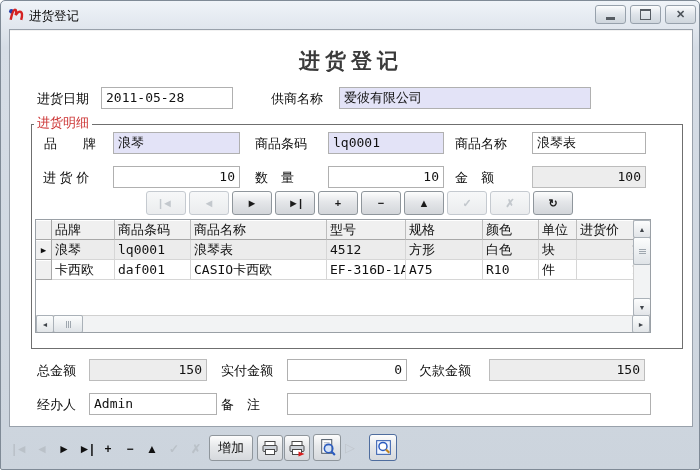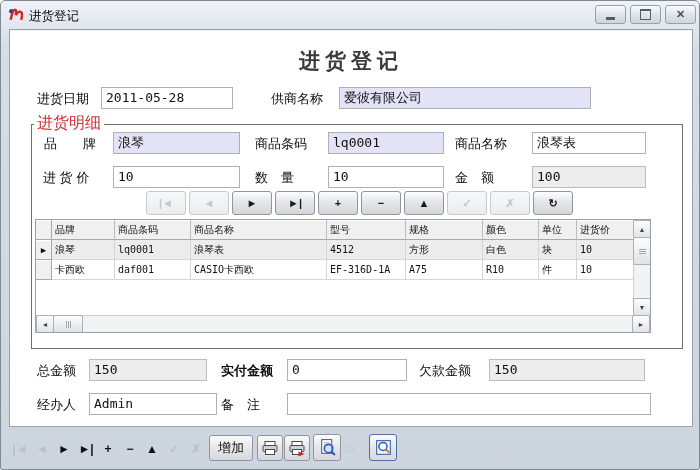--- a/index.html
+++ b/index.html
@@ -23,39 +23,39 @@
     border:1px solid #99a1ab;box-shadow:inset 0 1px 0 #f2f2f2;}
   .pagetitle{left:0;top:46px;width:700px;text-align:center;font-size:21px;
     font-weight:bold;letter-spacing:5px;color:#3a3a3a;}
   .lbl{font-size:13px;color:#0d0d0d;white-space:pre;line-height:15px;}
   .red{color:#cc3333;}
   .field{height:22px;border:1px solid #b0b0b0;background:#fff;
     font-family:"DejaVu Sans Mono",monospace;font-size:13px;line-height:20px;
     padding:0 4px;overflow:hidden;white-space:pre;}
   .lav{background:#e3e3f7;}
   .gray{background:#ededed;border-color:#bcbcbc;}
-  .num{}
+  .num{text-align:right;}
   .ddfield{display:flex;padding:0;flex-direction:column;}
   .ddval{flex:1;padding:0 4px;}
   .ddbtn{width:16px;border-left:1px dotted #8a8a8a;display:flex;align-items:center;
     justify-content:center;font-size:7px;color:#333;background:#fbfbfb;}
   
   .groupbox{left:30px;top:123px;width:652px;height:225px;border:1px solid #6f6f6f;}
-  .legend{left:33px;top:114px;background:#fff;padding:0 3px;font-size:16px;z-index:2;}
+  .legend{left:33px;top:114px;background:#fff;padding:0 3px;font-size:13px;z-index:2;}
   
   .navrow{left:145px;top:190px;display:flex;gap:3px;}
   .navbtn{width:38px;height:22px;border:1px solid #8f969c;border-radius:3px;
     background:linear-gradient(#fdfdfd,#e4e6e9 45%,#d3d6da);
     display:flex;align-items:center;justify-content:center;
     font-size:11px;font-weight:bold;color:#1a1a1a;}
   .navbtn.dis{color:#c3c8cd;border-color:#c5cad0;background:linear-gradient(#f7f8f9,#eaecee);}
   
   .grid{left:34px;top:218px;width:616px;height:114px;border:1px solid #9aa0a6;background:#fff;overflow:hidden;}
   .grow{display:flex;height:20px;}
-  .gc{height:20px;line-height:19px;font-size:10px;padding:0 3px;overflow:hidden;
+  .gc{height:20px;line-height:19px;font-size:13px;padding:0 3px;overflow:hidden;
     white-space:pre;border-right:1px solid #d6d6d6;border-bottom:1px solid #d6d6d6;
     font-family:"DejaVu Sans Mono",monospace;box-sizing:border-box;}
   .hd{background:#f0f0f0;border-right:1px solid #bdbdbd;border-bottom:1px solid #a8a8a8;
     box-shadow:inset 0 1px 0 #ffffff;font-family:"Liberation Sans",sans-serif;}
   .ind{background:#f0f0f0;border-right:1px solid #a8a8a8;border-bottom:1px solid #a8a8a8;
     box-shadow:inset 0 1px 0 #ffffff;text-align:center;font-size:9px;line-height:20px;padding:0;}
   .sel .gc:not(.ind){background:#ececec;}
   .c0{width:16px;}.c1{width:63px;}.c2{width:76px;}.c3{width:136px;}.c4{width:79px;}
   .c5{width:77px;}.c6{width:56px;}.c7{width:38px;}.c8{width:73px;border-right:none;}
   .vsb{position:absolute;top:0;right:0;bottom:16px;width:16px;background:#f2f3f4;
@@ -201,21 +201,21 @@
           <span class="griph"></span>
         </div>
       <div class="sbtn" style="right:0;top:-1px;">
         <span>►</span>
         </div>
     </div>
   </div>
 
   <span class="abs lbl" style="left:36px;top:362px;">总金额</span>
   <div class="abs field num gray" style="left:88px;top:358px;width:118px;">150</div>
-  <span class="abs lbl" style="left:220px;top:362px;font-weight:bold;">实付金额</span>
+  <span class="abs lbl" style="left:220px;top:362px;">实付金额</span>
   <div class="abs field num" style="left:286px;top:358px;width:120px;">0</div>
   <span class="abs lbl" style="left:418px;top:362px;">欠款金额</span>
   <div class="abs field num gray" style="left:488px;top:358px;width:156px;">150</div>
 
   <span class="abs lbl" style="left:36px;top:396px;">经办人</span>
   <div class="abs field" style="left:88px;top:392px;width:128px;">Admin</div>
   <span class="abs lbl" style="left:220px;top:396px;">备　注</span>
   <div class="abs field" style="left:286px;top:392px;width:364px;"></div>
 
   <div class="abs toolnav">

